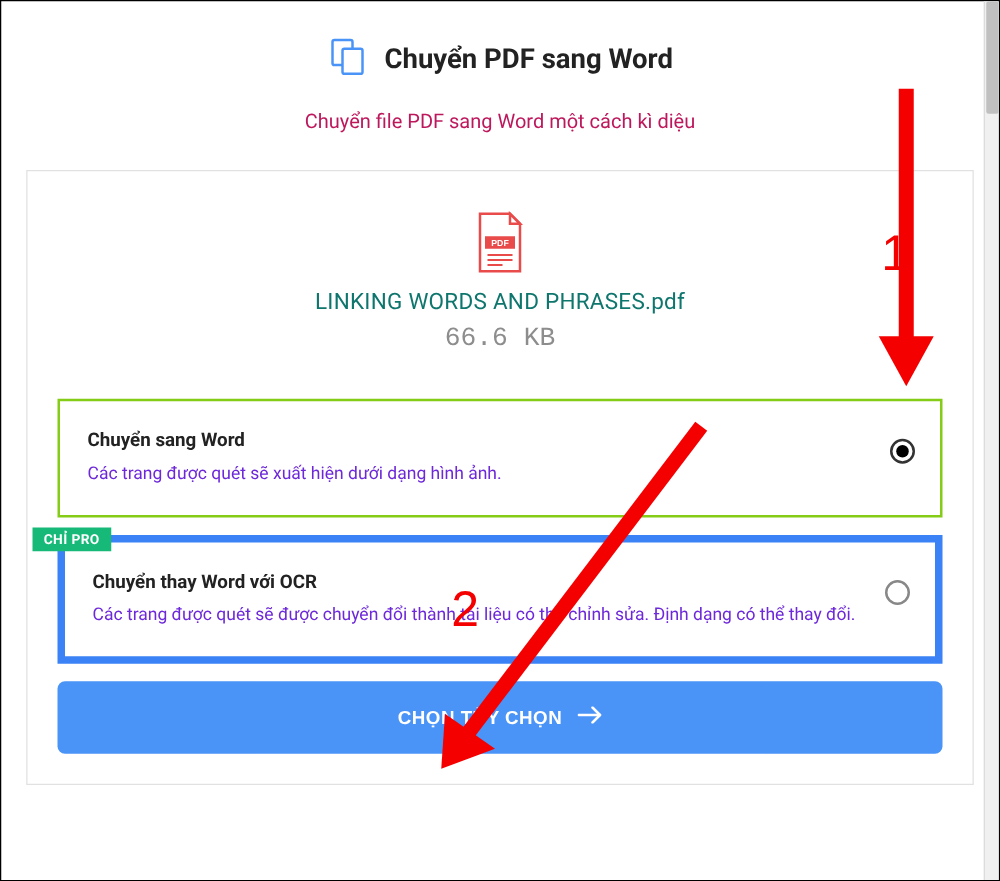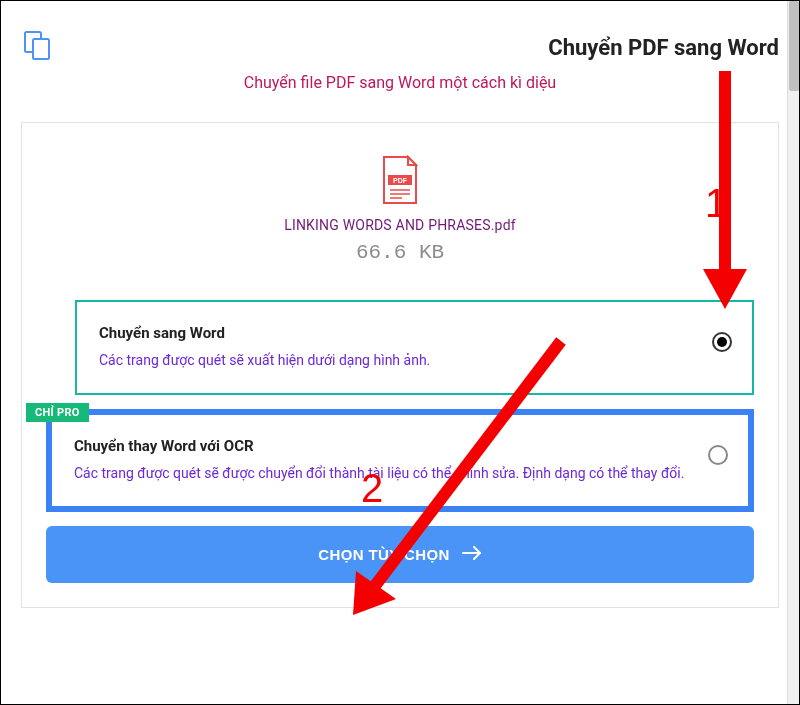--- a/index.html
+++ b/index.html
@@ -15,23 +15,23 @@
     .container {
       padding: 28px 20px 18px;
     }
     .header {
       text-align: center;
       margin-bottom: 30px;
     }
     .title-row {
       display: flex;
       align-items: center;
-      justify-content: space-between;
+      justify-content: center;
       gap: 14px;
-      margin-bottom: 8px;
+      margin-bottom: 22px;
     }
     .title {
       font-size: 22px;
       font-weight: 700;
       color: #222;
     }
     .subtitle {
       font-size: 16px;
       color: #be185d;
     }
@@ -42,44 +42,43 @@
     .file-section {
       text-align: center;
       padding: 32px 20px 36px;
     }
     .pdf-icon {
       margin: 0 auto 12px;
       width: 40px;
       height: 50px;
     }
     .file-name {
-      font-size: 14px;
+      font-size: 18px;
       font-weight: 400;
-      color: #701a75;
+      color: #0f766e;
       margin-bottom: 8px;
       letter-spacing: 0.2px;
     }
     .file-size {
       font-size: 21px;
       color: #8d8d8d;
       font-family: Liberation Mono, monospace;
     }
     .options {
       padding: 0 24px 24px;
     }
     .option {
       border: 6px solid #3b82f6;
       padding: 22px 60px 22px 22px;
       position: relative;
       margin-bottom: 14px;
       cursor: pointer;
     }
     .option.selected {
-      border: 2px solid #14b8a6;
-      margin-left: 29px;
+      border: 2px solid #84cc16;
     }
     .option-title {
       font-size: 15px;
       font-weight: 700;
       color: #222;
       margin-bottom: 8px;
     }
     .option-desc {
       font-size: 14px;
       color: #6d28d9;

